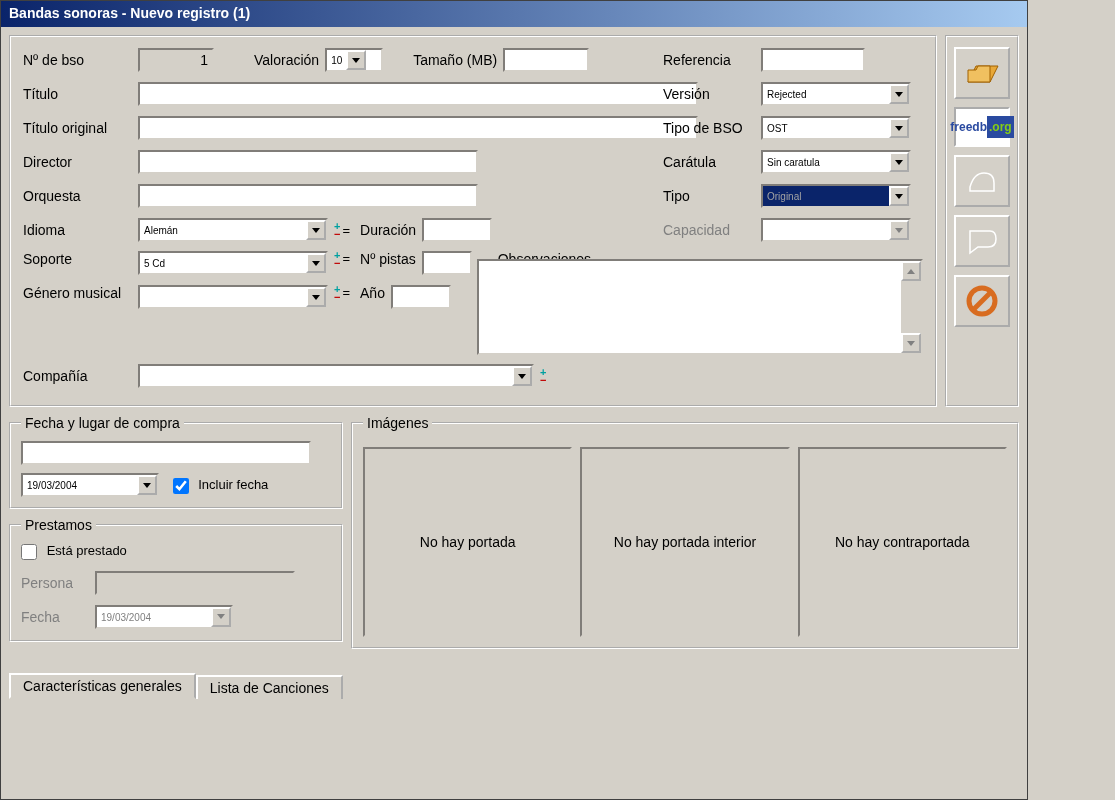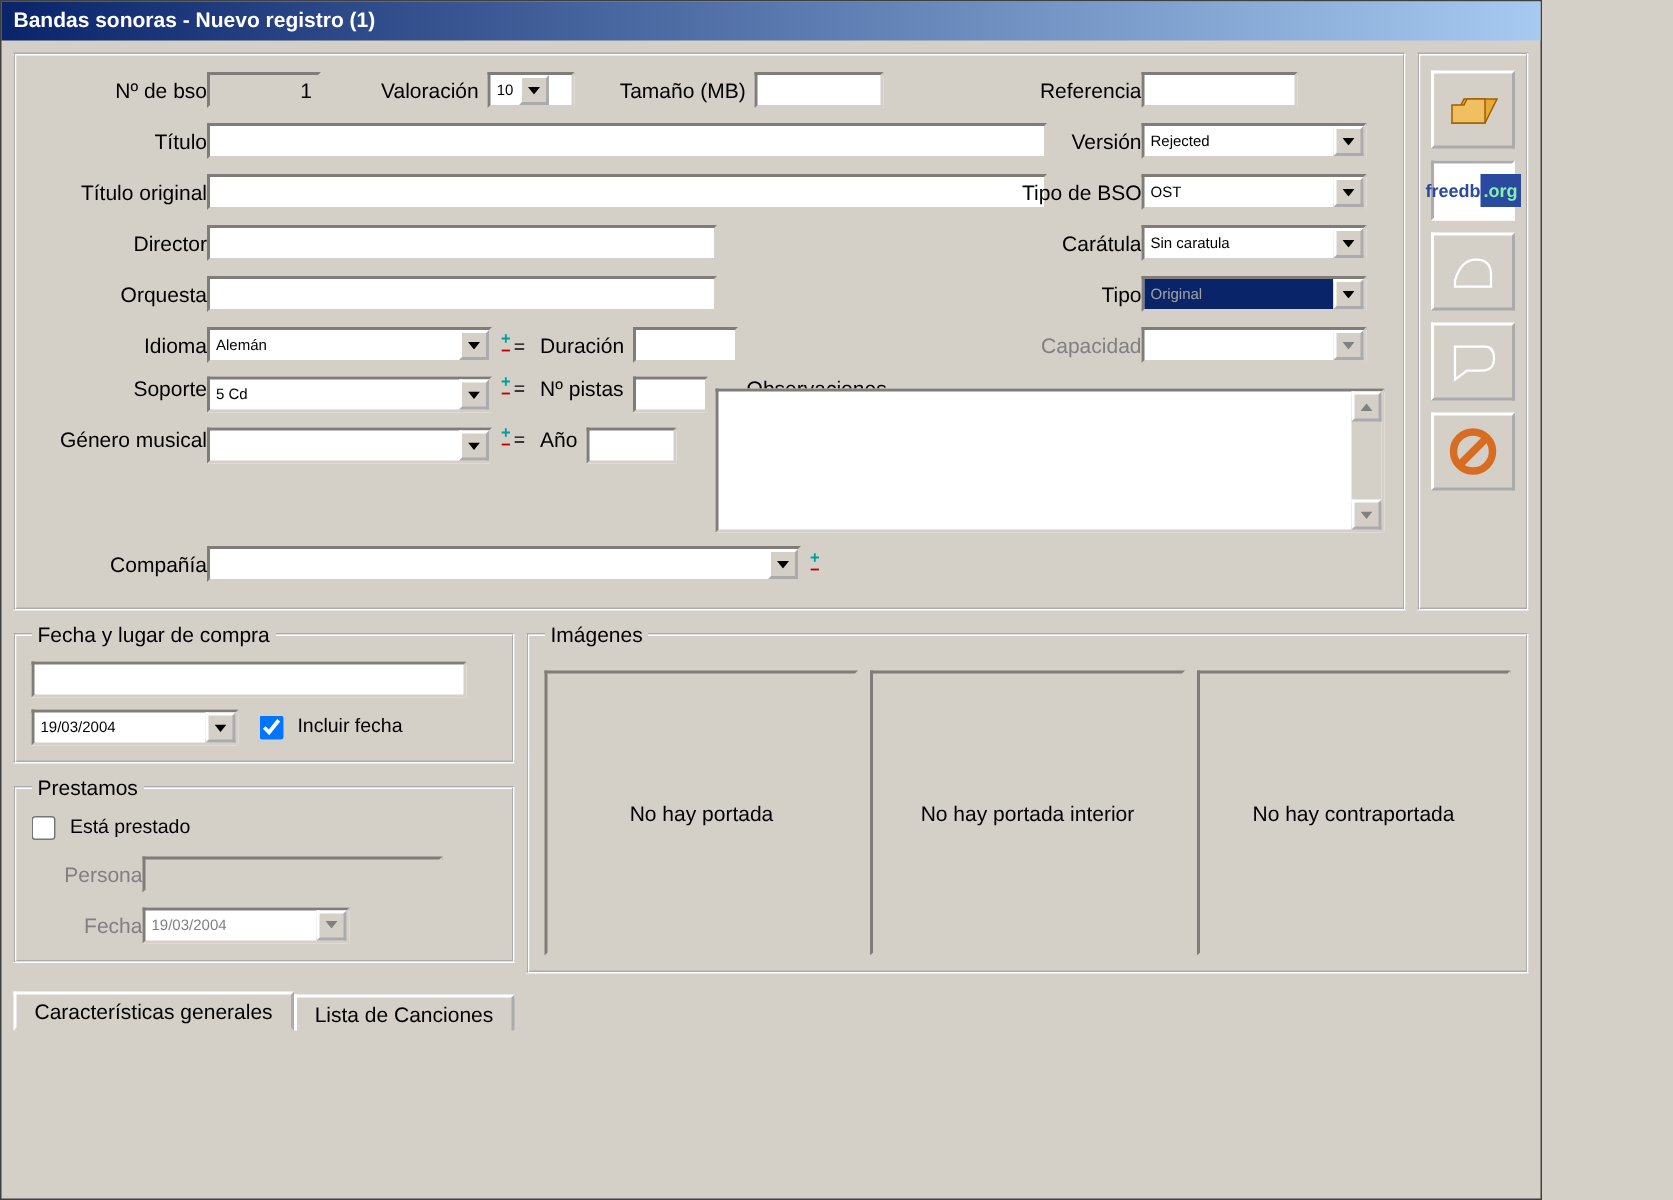--- a/index.html
+++ b/index.html
@@ -6,23 +6,23 @@
 body { font-family: "Tahoma", "MS Sans Serif", Arial, sans-serif; font-size: 13px; background: #d4d0c8; color: #000; width: 1115px; height: 800px; overflow: hidden; }
 .window { width: 1028px; height: 800px; background: #d4d0c8; border: 1px solid #404040; }
 .titlebar { height: 26px; background: linear-gradient(to right, #0a246a, #a6caf0); color: #fff; font-weight: bold; padding: 4px 8px; font-size: 14px; }
 .body { padding: 8px; display: flex; flex-direction: column; height: calc(100% - 26px); }
 .row1 { display: flex; gap: 8px; }
 .mainpanel { flex: 1; background: #d4d0c8; border: 2px groove #fff; padding: 10px 12px 8px 12px; display: flex; flex-direction: column; position: relative; }
 .sidepanel { width: 74px; background: #d4d0c8; border: 2px groove #fff; display: flex; flex-direction: column; align-items: center; gap: 8px; padding: 10px 6px; }
 .sidebtn { width: 56px; height: 52px; border: 2px outset #fff; background: #d4d0c8; display: flex; align-items: center; justify-content: center; cursor: pointer; }
 .sidebtn svg { display: block; }
 .freedb { font-family: Arial, sans-serif; font-weight: bold; font-size: 12px; color: #2a4aa0; background:#fff; border:2px inset #fff; width:56px; height:40px; display:flex; align-items:center; justify-content:center; position:relative;}
-.freedb .blue { background:#2a4aa0; color:#86efac; padding:4px 2px;}
+.freedb .blue { background:#2a4aa0; color:#84cc16; padding:4px 2px;}
 .formrow { display: flex; align-items: center; margin-bottom: 8px; height: 26px; }
-.lbl { width: 115px; font-size: 14px; text-align: right; }
+.lbl { width: 115px; font-size: 14px; }
 .lbl.small { width: auto; margin-right: 6px; margin-left: 6px; font-size:14px; }
 .lbl.disabled { color: #808080; }
 input.txt, .val { height: 24px; border: 2px inset #d4d0c8; background: #fff; padding: 2px 4px; font-family: inherit; font-size: 14px; }
 input.txt.ro { background: #d4d0c8; text-align: right; color: #000; }
 .sel { display: inline-flex; border: 2px inset #d4d0c8; background: #fff; height: 24px; align-items: stretch; }
 .sel .seltxt { padding: 2px 4px; font-size:10px; line-height: 18px; white-space: nowrap; overflow:hidden; }
 .sel .selbtn { width: 20px; background: #d4d0c8; border: 2px outset #fff; display:flex; align-items:center; justify-content:center; flex-shrink:0;}
 .sel .selbtn svg { display:block; }
 .sel.hot .seltxt { background: #0a246a; color: #a3a3a3; }
 .sel.dis .seltxt { color: #808080; }
@@ -36,21 +36,21 @@
 legend { font-size: 14px; padding: 0 4px; }
 .chk { width:16px; height:16px; vertical-align:middle; margin-right:6px;}
 .row2 { display:flex; gap:8px; margin-top:8px; }
 .leftcol { width:334px; display:flex; flex-direction:column; gap:8px;}
 .imgs { flex:1; }
 .imgrow { display:flex; gap:8px; margin-top:6px;}
 .imgbox { flex:1; height:190px; border:2px inset #d4d0c8; background:#d4d0c8; display:flex; align-items:center; justify-content:center; font-size:14px; text-align:center;}
 .obsarea { flex:1; border:2px inset #d4d0c8; background:#fff; height: 120px; position:relative; }
 .obsarea .sb { position:absolute; right:0; top:0; bottom:0; width:20px; background:#d4d0c8; display:flex; flex-direction:column; justify-content:space-between;}
 .sbbtn{width:20px;height:20px;border:2px outset #fff;background:#d4d0c8;display:flex;align-items:center;justify-content:center;}
-.tabs { margin-top: 10px; display:flex; align-items:flex-end; }
+.tabs { margin-top: 22px; display:flex; align-items:flex-end; }
 .tab { border: 2px outset #fff; background:#d4d0c8; padding: 3px 12px; font-size:14px; margin-right:0px; border-bottom:none; position:relative; top:2px;}
 .tab.active { background:#d4d0c8; border-bottom: 2px solid #d4d0c8; }
 </style>
 </head>
 <body>
 
 <div class="window">
   <div class="titlebar">Bandas sonoras - Nuevo registro (1)</div>
   <div class="body">
 

